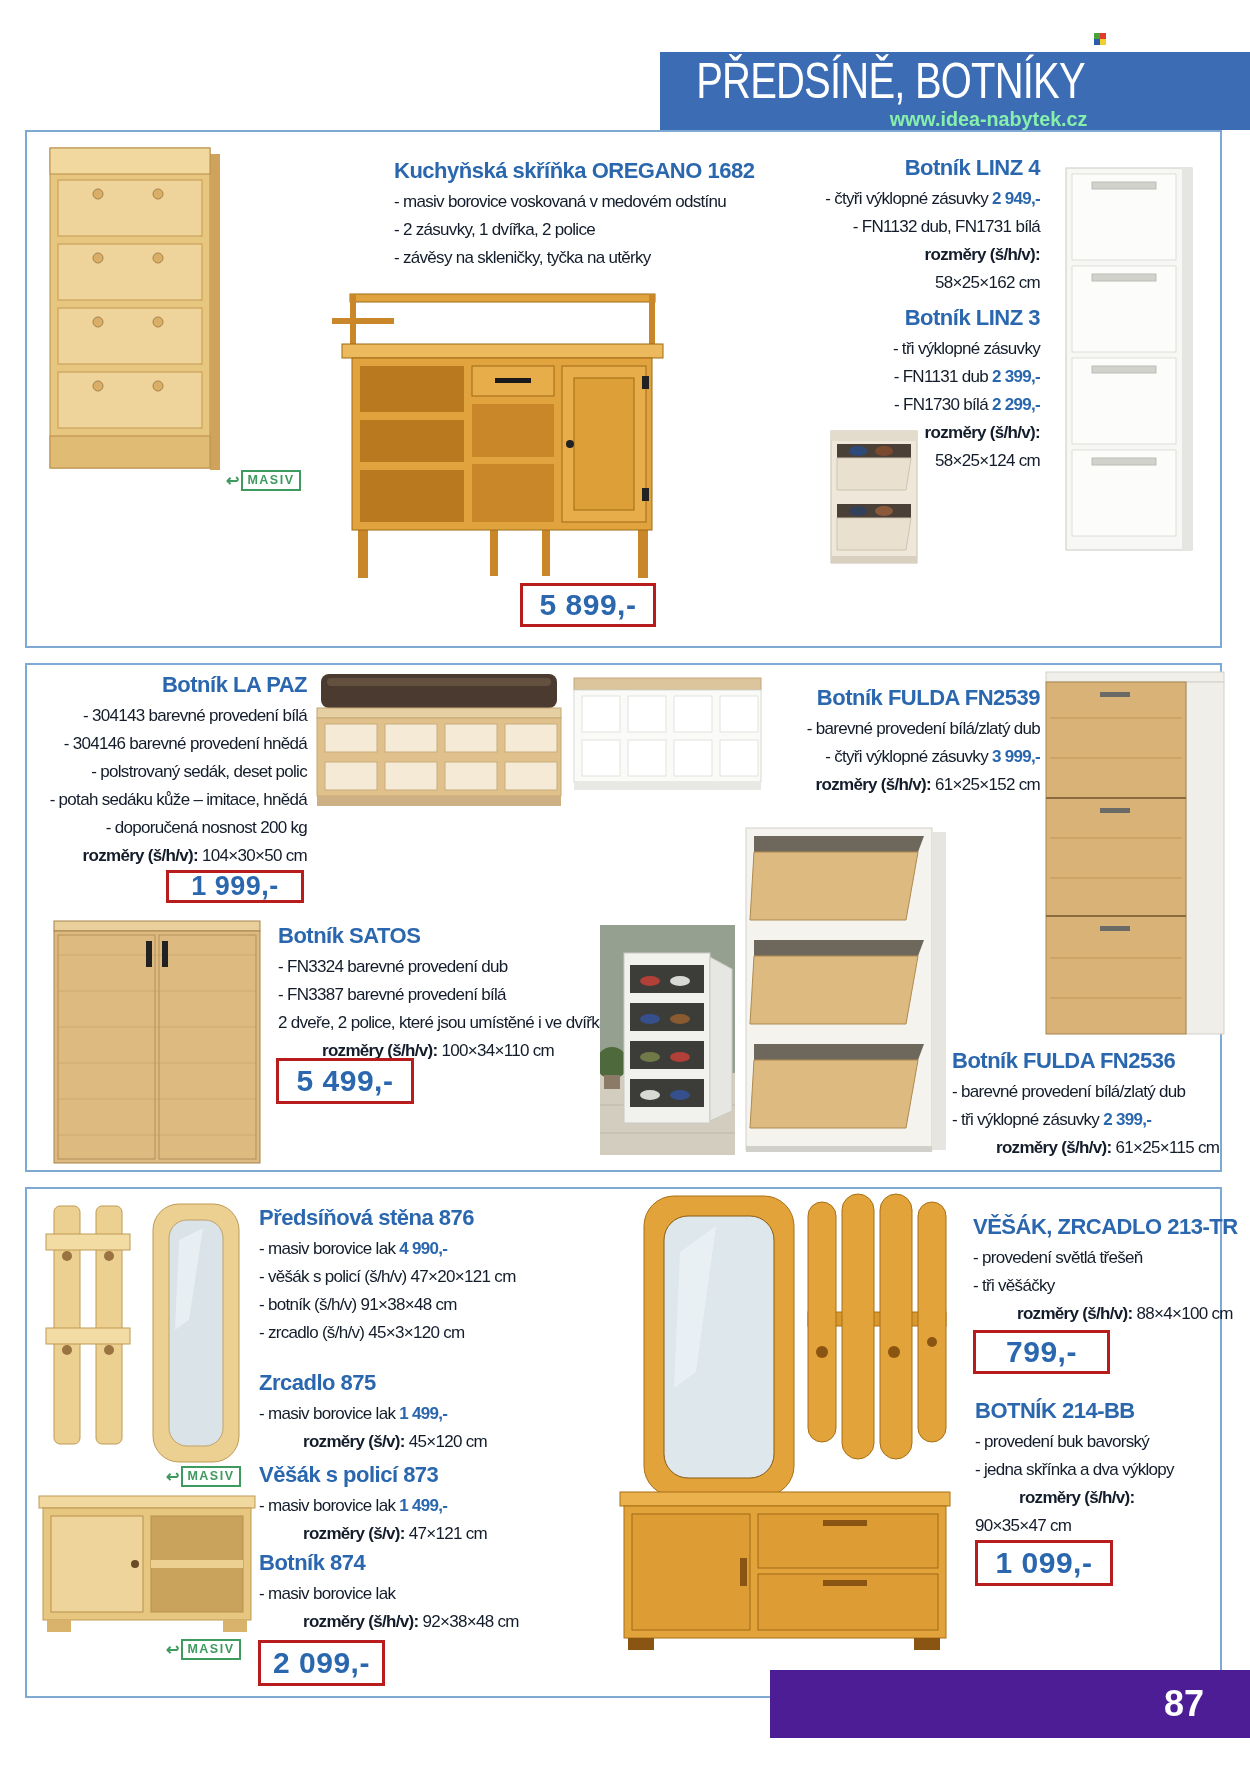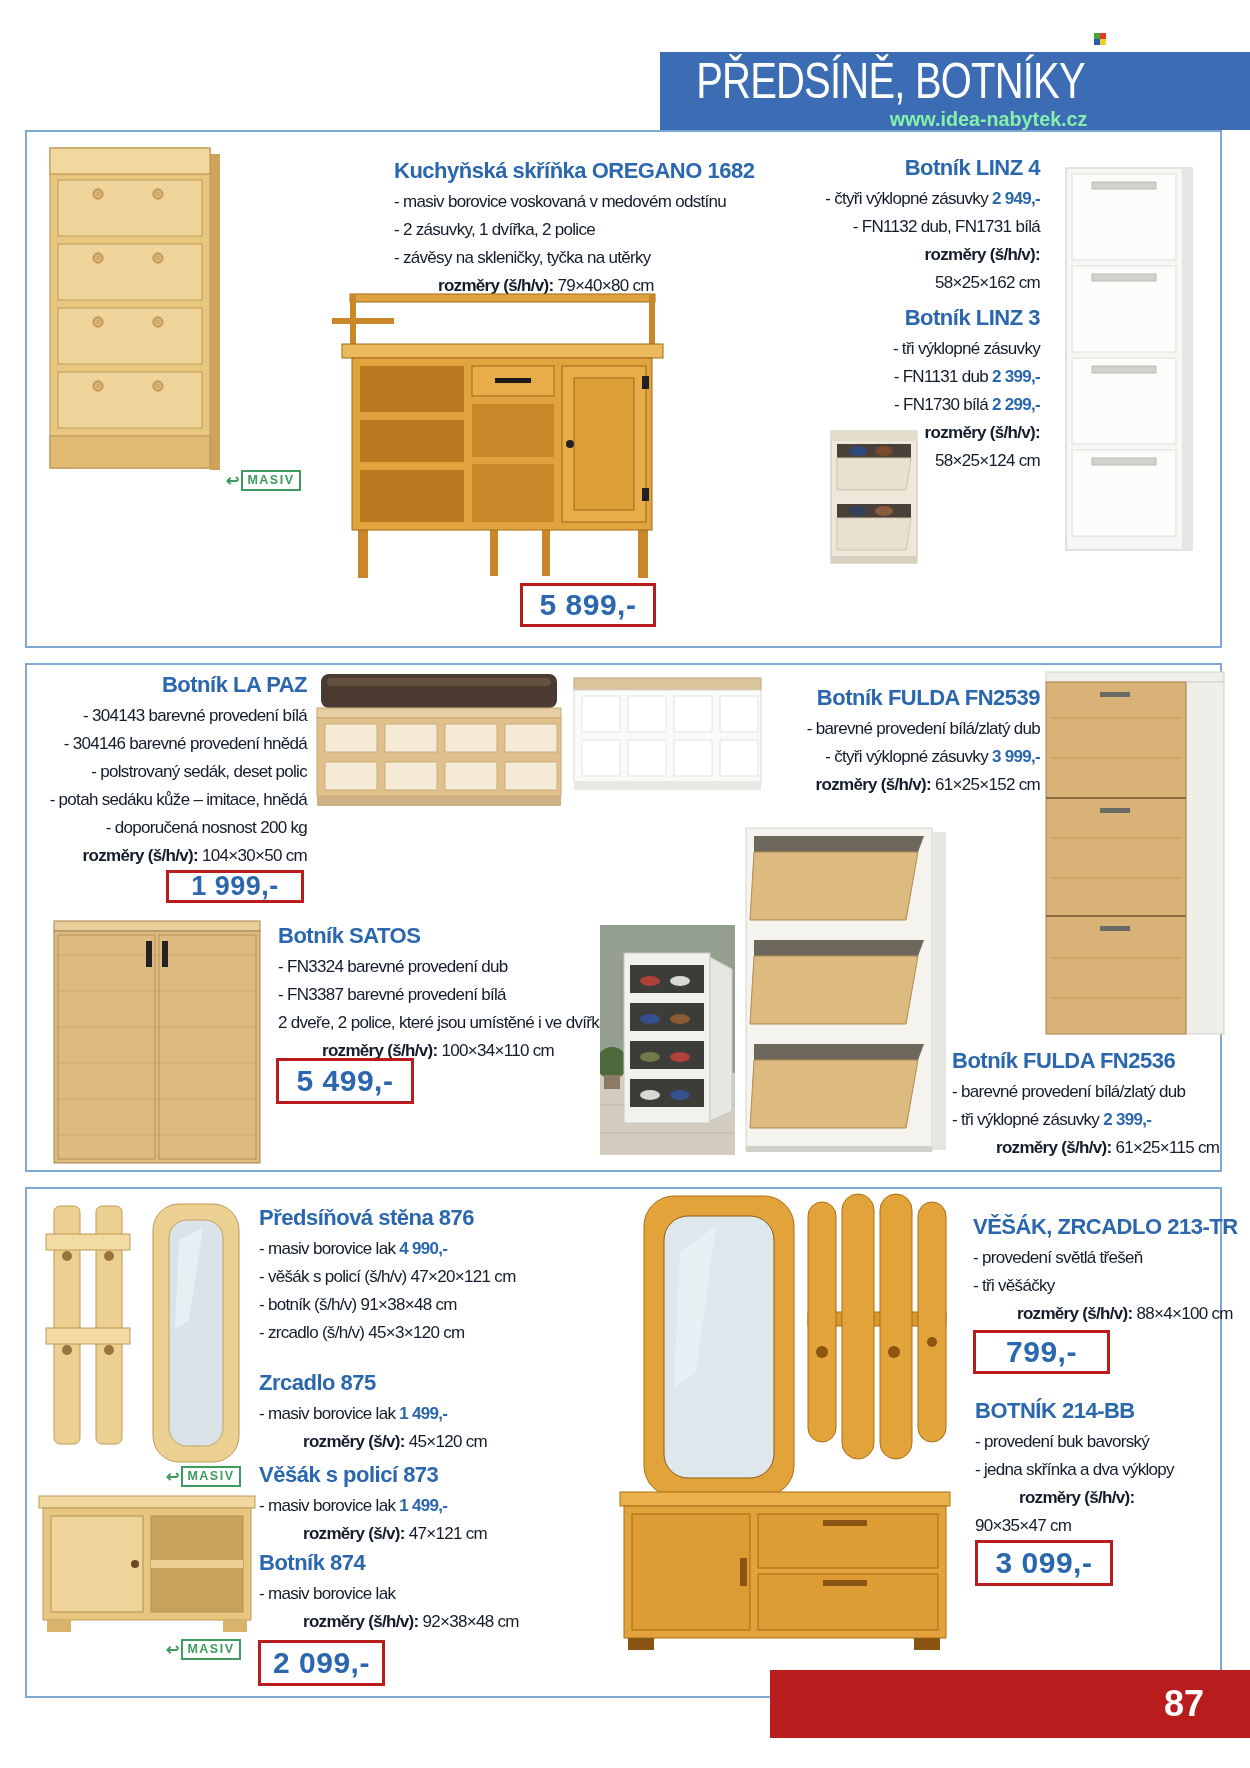--- a/index.html
+++ b/index.html
@@ -23,21 +23,21 @@
   
   .banner{position:absolute;left:660px;top:52px;right:0;height:78px;background:#3b6cb4;}
   .banner-title{position:absolute;right:165px;top:0px;color:#fff;font-size:50px;font-weight:400;white-space:nowrap;}
   .banner-title span{display:inline-block;transform:scaleX(0.8);transform-origin:right center;letter-spacing:-1px;}
   .banner-url{position:absolute;right:163px;top:55px;color:#86efac;font-size:21px;font-weight:bold;white-space:nowrap;}
   .banner-url span{display:inline-block;transform:scaleX(0.94);transform-origin:right center;}
   .logo{position:absolute;left:1094px;top:33px;width:12px;height:12px;display:grid;
         grid-template-columns:6px 6px;grid-template-rows:6px 6px;}
   .logo i{display:block;}
   
-  .footerbar{position:absolute;left:770px;top:1670px;right:0;height:68px;background:#b91c1c;
+  .footerbar{position:absolute;left:770px;top:1670px;right:0;height:68px;background:#4c1d95;
              display:flex;align-items:center;justify-content:flex-end;}
   .footerbar span{color:#fff;font-size:36px;font-weight:bold;margin-right:46px;}
   svg{position:absolute;display:block;}
 </style>
 </head>
 <body>
 
 <div class="page">
 
   <div class="logo">
@@ -81,21 +81,20 @@
     <span class="arr">↩</span>
     <span class="box">MASIV</span>
   </div>
 
 
   <div class="blk" style="left:394px;top:158px">
     <div class="hh">Kuchyňská skříňka OREGANO 1682</div>
     <div class="t">- masiv borovice voskovaná v medovém odstínu</div>
     <div class="t">- 2 zásuvky, 1 dvířka, 2 police</div>
     <div class="t">- závěsy na skleničky, tyčka na utěrky</div>
-    <div class="t"><b>rozměry (š/h/v):</b><span> 79×40×80 cm</span></div>
   </div>
 
   <svg style="left:330px;top:292px" width="345" height="290" viewBox="0 0 345 290">
     <g fill="#c9872a">
         <rect x="28" y="238" width="10" height="48"></rect>
         <rect x="160" y="238" width="8" height="46"></rect>
         <rect x="212" y="238" width="8" height="46"></rect>
         <rect x="308" y="238" width="10" height="48"></rect>
       </g>
     <rect x="20" y="2" width="305" height="8" fill="#e0a33e" stroke="#a06a15"></rect>
@@ -414,19 +413,19 @@
   </div>
   <div class="pricebox" style="left:973px;top:1330px;width:137px;height:44px;font-size:30px">799,-</div>
 
   <div class="blk" style="left:975px;top:1398px">
     <div class="hh">BOTNÍK 214-BB</div>
     <div class="t">- provedení buk bavorský</div>
     <div class="t">- jedna skřínka a dva výklopy</div>
     <div class="t"><b>rozměry (š/h/v):</b></div>
     <div class="t">90×35×47 cm</div>
   </div>
-  <div class="pricebox" style="left:975px;top:1540px;width:138px;height:46px;font-size:30px">3 099,-</div>
+  <div class="pricebox" style="left:975px;top:1540px;width:138px;height:46px;font-size:30px">1 099,-</div>
 
   <div class="footerbar">
     <span>87</span>
   </div>
 
 </div>
 
 </body></html>

